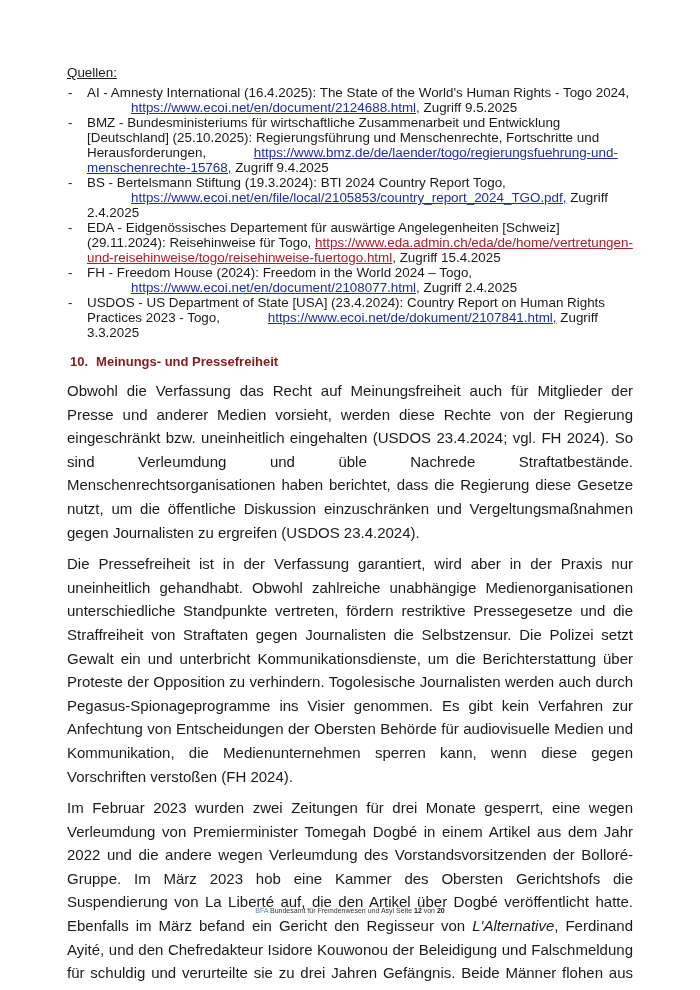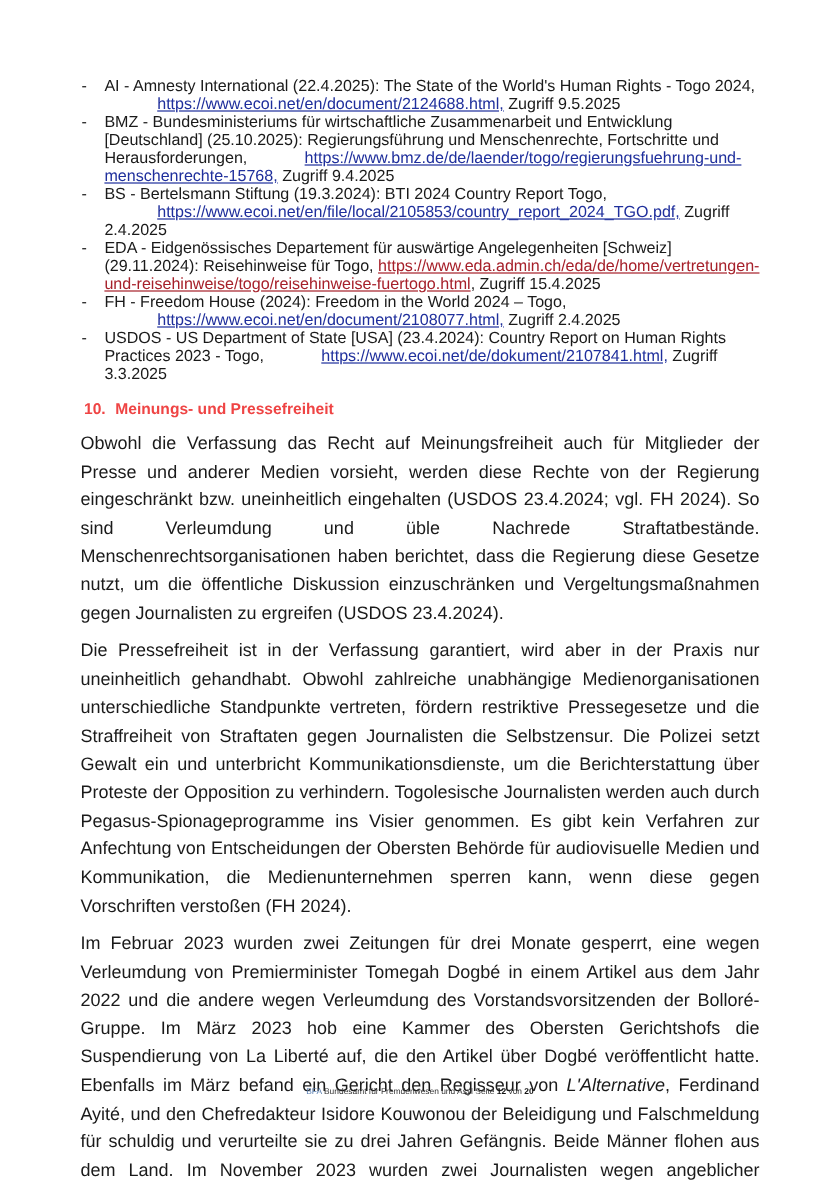--- a/index.html
+++ b/index.html
@@ -5,35 +5,36 @@
   html, body { margin:0; padding:0; background:#ffffff; }
   body { width:700px; height:990px; position:relative; overflow:hidden;
          font-family:"Liberation Sans", sans-serif; color:#1a1a1a; }
   .page { position:absolute; left:67px; top:64px; width:566px; }
   .sources-title { font-size:13.4px; text-decoration:underline; margin:0 0 4px 0; line-height:17px; }
   ul.sources { list-style:none; margin:0; padding:0; }
   ul.sources li { position:relative; padding-left:20px; font-size:13.4px; line-height:15px; margin:0; }
   ul.sources li .dash { position:absolute; left:1px; top:0; }
   a.link-blue { color:#1f2f9c; text-decoration:underline;padding-left:44px; }
   a.link-red { color:#a6202a; }
-  h2.section { font-size:13px; font-weight:bold; color:#ef4444; margin:14px 0 9px 3px; line-height:16px; }
+  h2.section { font-size:13px; font-weight:bold; color:#7f1d1d; margin:14px 0 9px 3px; line-height:16px; }
   h2.section .num { margin-right:8px; }
   p.body { font-size:15px; line-height:23.6px; text-align:justify; margin:0 0 8px 0; }
   .footer { position:absolute; left:0; width:700px; top:907px; text-align:center; font-size:7px; color:#333; }
   .footer .bfa { color:#5a7fb0; }
   .footer b { font-weight:bold; color:#111; }
 </style>
 </head>
 <body>
 
 <div class="page">
+  <div class="sources-title">Quellen:</div>
   <ul class="sources">
     <li>
       <span class="dash">-</span>
-      <span>AI - Amnesty International (22.4.2025): The State of the World's Human Rights - Togo 2024,</span>
+      <span>AI - Amnesty International (16.4.2025): The State of the World's Human Rights - Togo 2024,</span>
       <a class="link-blue" href="#">https://www.ecoi.net/en/document/2124688.html,</a><span> Zugriff 9.5.2025</span>
     </li>
     <li>
       <span class="dash">-</span>
       <span>BMZ - Bundesministeriums für wirtschaftliche Zusammenarbeit und Entwicklung [Deutschland] (25.10.2025): Regierungsführung und Menschenrechte, Fortschritte und Herausforderungen,</span>
       <a class="link-blue" href="#">https://www.bmz.de/de/laender/togo/regierungsfuehrung-und-menschenrechte-15768,</a><span> Zugriff 9.4.2025</span>
     </li>
     <li>
       <span class="dash">-</span>
       <span>BS - Bertelsmann Stiftung (19.3.2024): BTI 2024 Country Report Togo,</span>

